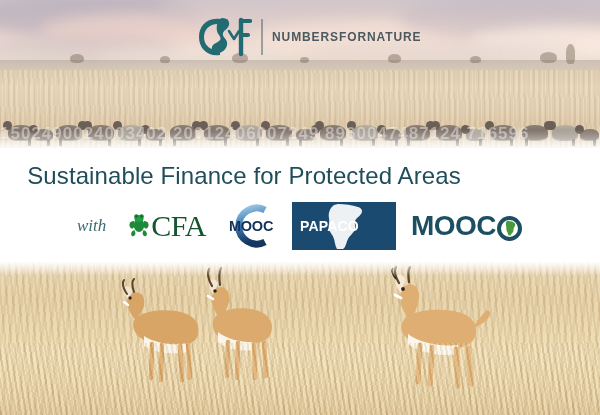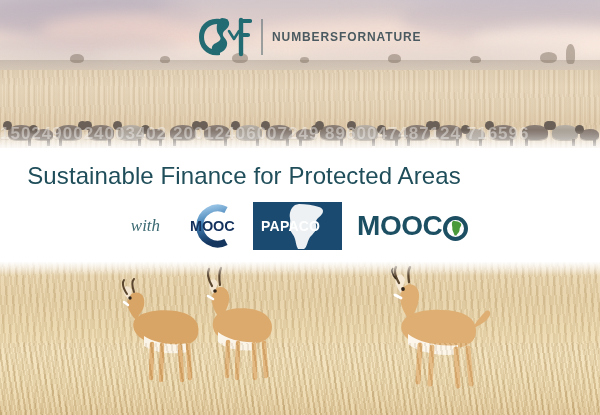--- a/index.html
+++ b/index.html
@@ -77,21 +77,21 @@
 
   
   .cfa{display:flex;align-items:center;gap:1px;}
   .cfa-txt{font-family:"Liberation Serif",serif;font-size:30px;color:#14542f;letter-spacing:-.5px;line-height:1;}
 
   
   .iucn{position:relative;width:56px;height:46px;}
   .iucn-txt{position:absolute;left:8px;top:15px;font-size:14.5px;font-weight:700;color:#13315c;letter-spacing:-.2px;}
 
   
-  .papaco{position:relative;width:89px;height:48px;background:#1a4a70;overflow:hidden;}
+  .papaco{position:relative;width:104px;height:48px;background:#1a4a70;overflow:hidden;}
   .papaco-txt{position:absolute;left:8px;top:16px;font-size:14px;font-weight:700;color:#ffffff;letter-spacing:.2px;z-index:2;}
 
   
   .mooc{display:flex;flex-direction:column;align-items:center;line-height:1;}
   .mooc-top{display:flex;align-items:center;}
   .mooc-l{font-size:28px;font-weight:700;color:#1d4f63;letter-spacing:-.5px;}
   .mooc-o-africa{position:relative;width:25px;height:25px;margin:0 1px;}
   .mooc-sub{font-size:14.5px;color:#7b8a8e;letter-spacing:.2px;margin-top:1px;font-weight:400;}
 
   
@@ -183,20 +183,37 @@
   </div>
 
   <div class="band">
 
     <div class="title">Sustainable Finance for Protected Areas</div>
 
     <div class="partners">
 
       <span class="with">with</span>
 
+      <span class="cfa">
+        <span>
+          <svg width="22" height="26" viewBox="0 0 22 26">
+            <ellipse cx="11" cy="14" rx="5.2" ry="7" fill="#1d8a3a"></ellipse>
+            <ellipse cx="11" cy="7.5" rx="4.6" ry="3.6" fill="#23a046"></ellipse>
+            <circle cx="8.3" cy="5.4" r="2.1" fill="#1d8a3a"></circle>
+            <circle cx="13.7" cy="5.4" r="2.1" fill="#1d8a3a"></circle>
+            <circle cx="8.3" cy="5.2" r="0.9" fill="#0d5c24"></circle>
+            <circle cx="13.7" cy="5.2" r="0.9" fill="#0d5c24"></circle>
+            <path d="M6 10 C2 10 0.5 13 2 16 C3 18 5 18 6 16" fill="#1d8a3a"></path>
+            <path d="M16 10 C20 10 21.5 13 20 16 C19 18 17 18 16 16" fill="#1d8a3a"></path>
+            <path d="M6.5 19 C3.5 20 2 23 4 25 C5.5 26 7 24.5 7.5 22.5" fill="#1d8a3a"></path>
+            <path d="M15.5 19 C18.5 20 20 23 18 25 C16.5 26 15 24.5 14.5 22.5" fill="#1d8a3a"></path>
+          </svg>
+        </span>
+        <span class="cfa-txt">CFA</span>
+      </span>
 
       <span class="iucn">
         <span>
           <svg width="56" height="46" viewBox="0 0 56 46">
             <defs>
               <linearGradient id="iucnG" x1="0" y1="0" x2="0.2" y2="1">
                 <stop offset="0%" stop-color="#9ec8e8"></stop>
                 <stop offset="45%" stop-color="#3f7fb5"></stop>
                 <stop offset="100%" stop-color="#14365f"></stop>
               </linearGradient>

